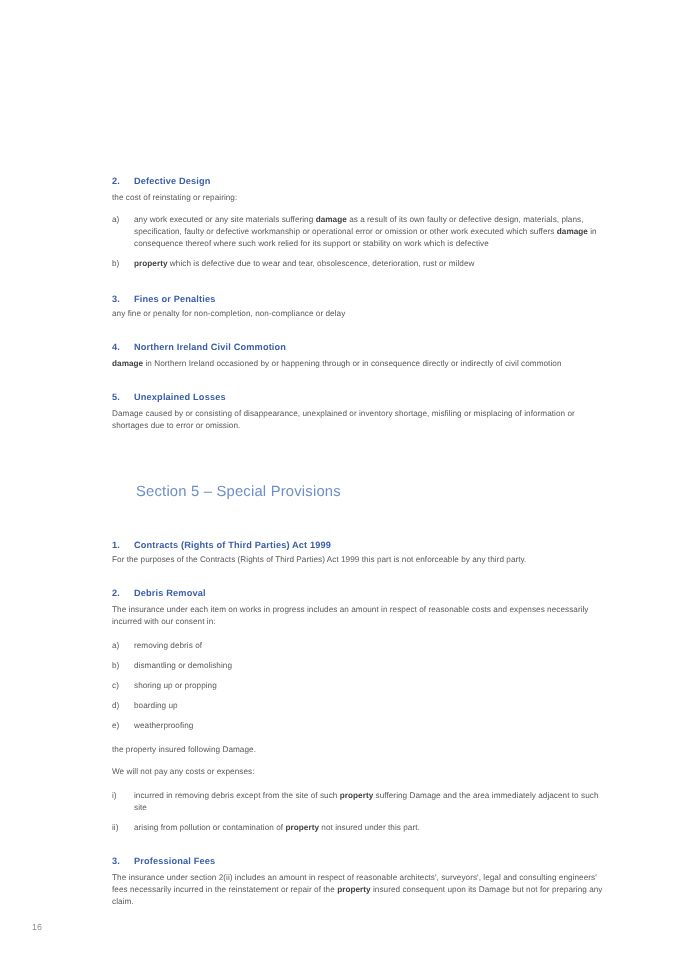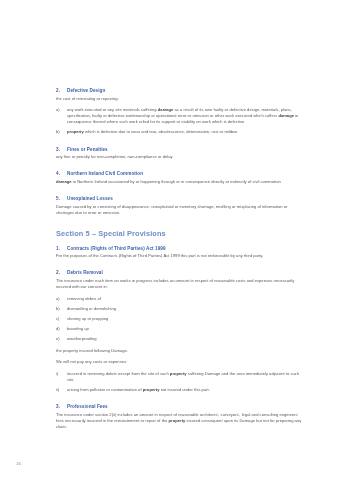--- a/index.html
+++ b/index.html
@@ -40,23 +40,23 @@
   .clause-heading .num {
     width: 11px;
     flex: 0 0 11px;
   }
   .clause-heading .txt {
     flex: 1;
   }
   .section-heading {
     color: #6d8ec7;
     font-size: 7.4px;
-    font-weight: bold;
+    font-weight: normal;
     letter-spacing: 0.1px;
-    margin: 0;
+    margin: 12px;
     padding: 0;
   }
 
   
   p.body {
     font-size: 4.1px;
     line-height: 6.1px;
     color: #58585a;
     margin: 0;
     letter-spacing: 0.02px;

